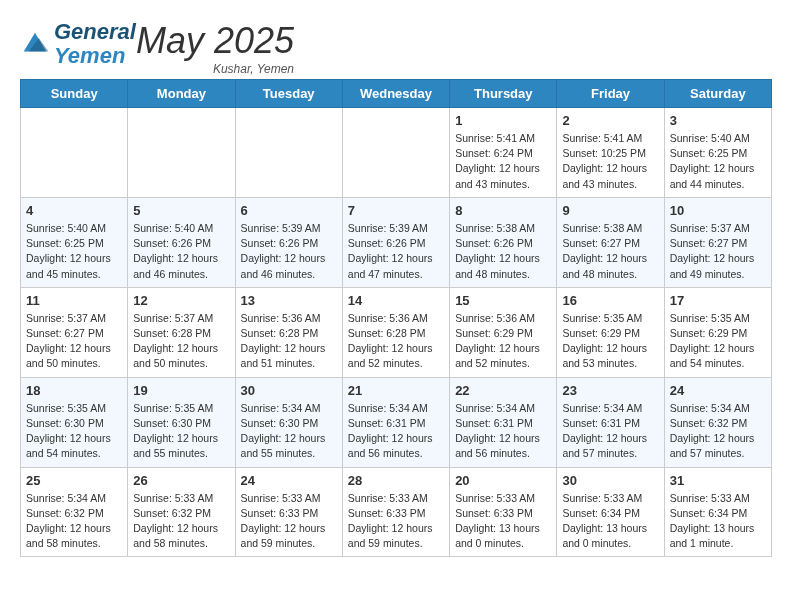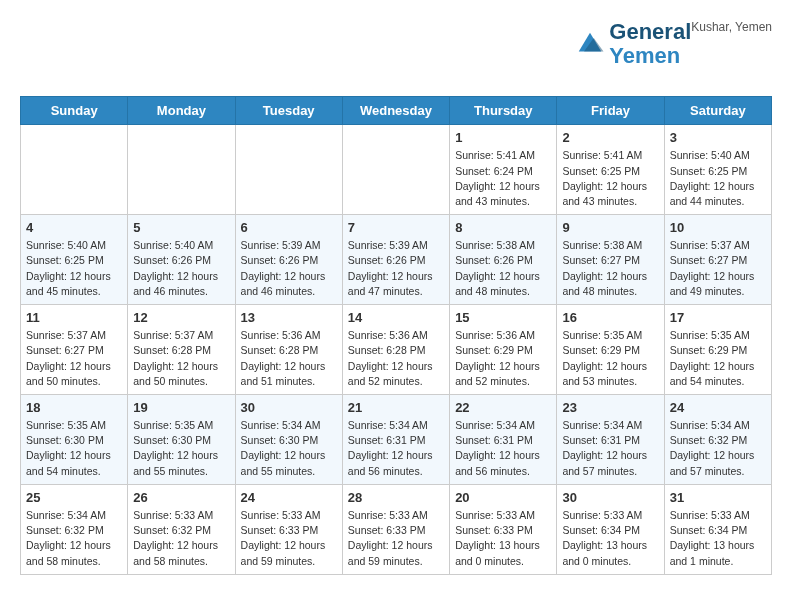--- a/index.html
+++ b/index.html
@@ -5,23 +5,24 @@
     * { box-sizing: border-box; margin: 0; padding: 0; }
     body {
       font-family: Arial, sans-serif;
       background: #fff;
       width: 792px;
       min-height: 612px;
       padding: 20px;
     }
     .header {
       display: flex;
-      justify-content: flex-end;
+      justify-content: flex-start;
       align-items: flex-start;
-      margin-bottom: 28px;
+      margin-bottom: 3px;
+      font-style: italic;
     }
     .logo {
       display: flex;
       align-items: center;
     }
     .logo-text {
       font-size: 22px;
       font-weight: bold;
       color: #1a5276;
       line-height: 1.1;
@@ -94,20 +95,21 @@
     <svg class="logo-icon" viewBox="0 0 40 40" xmlns="http://www.w3.org/2000/svg">
       <polygon points="5,30 20,5 35,30" fill="#2e86c1"></polygon>
       <polygon points="12,30 25,12 38,30" fill="#1a5276" opacity="0.5"></polygon>
     </svg>
     <div class="logo-text">
       <div>General</div>
       <div style="color:#2e86c1;">Yemen</div>
     </div>
   </div>
   <div class="title-block">
+    <div class="month-title">May 2025</div>
     <div class="location">Kushar, Yemen</div>
   </div>
 </div>
 
 <table>
   <thead>
     <tr>
     <th>Sunday</th>
         <th>Monday</th>
         <th>Tuesday</th>
@@ -126,21 +128,21 @@
         <td>
           <div class="day-num">1</div>
           <div class="cell-text">Sunrise: 5:41 AM
 Sunset: 6:24 PM
 Daylight: 12 hours
 and 43 minutes.</div>
         </td>
         <td>
           <div class="day-num">2</div>
           <div class="cell-text">Sunrise: 5:41 AM
-Sunset: 6:25 PM
+Sunset: 10:25 PM
 Daylight: 12 hours
 and 43 minutes.</div>
         </td>
         <td>
           <div class="day-num">3</div>
           <div class="cell-text">Sunrise: 5:40 AM
 Sunset: 6:25 PM
 Daylight: 12 hours
 and 44 minutes.</div>
         </td>

